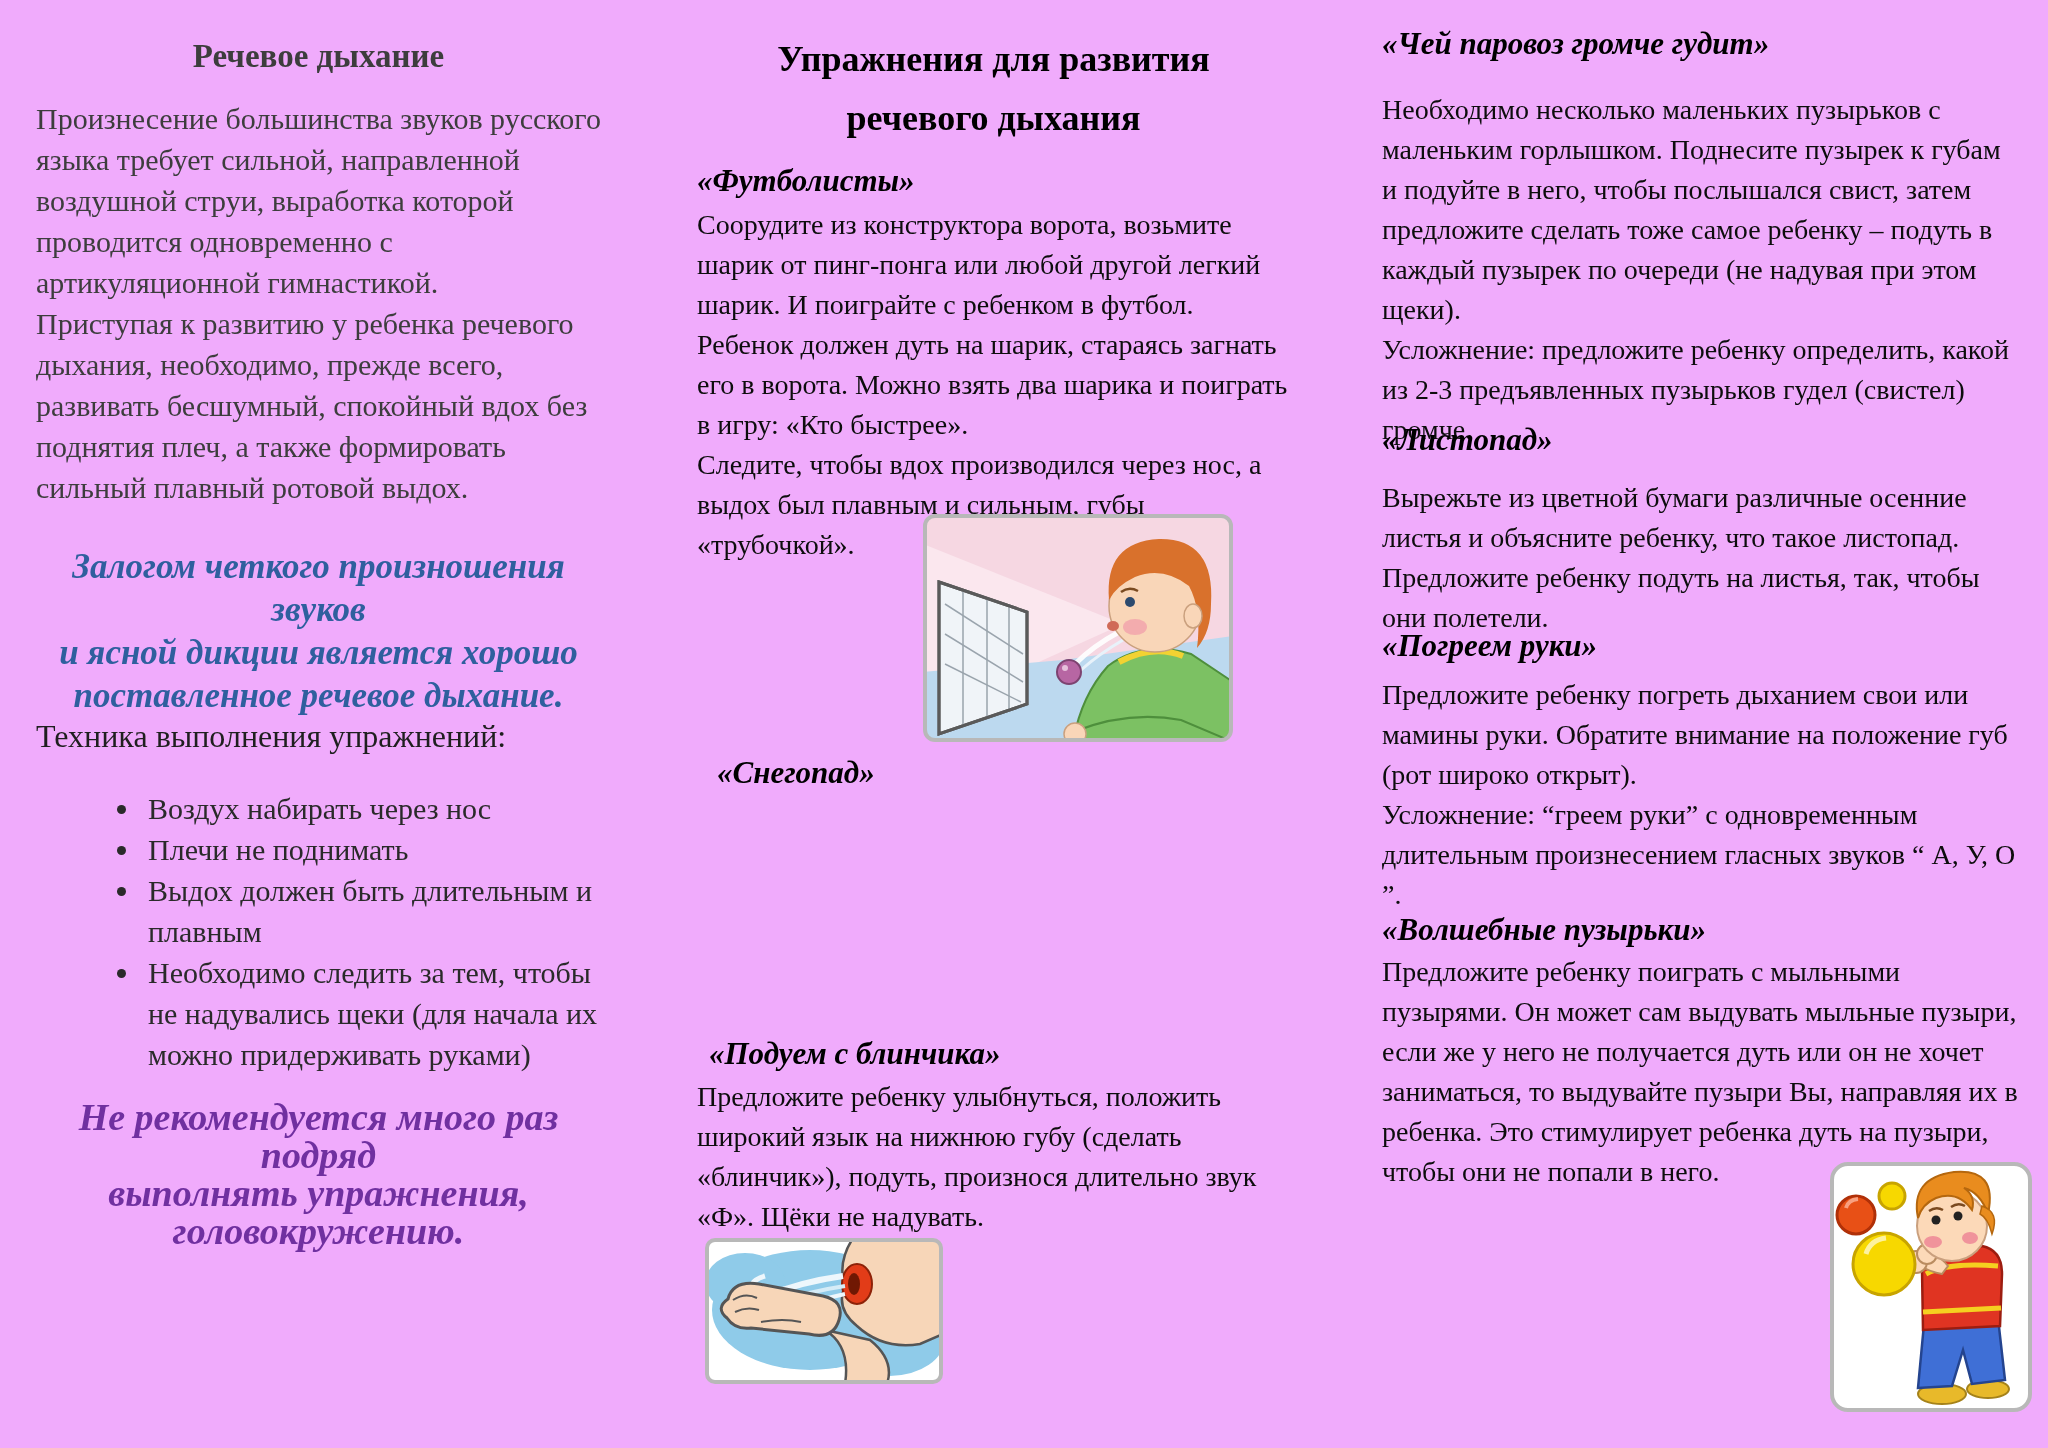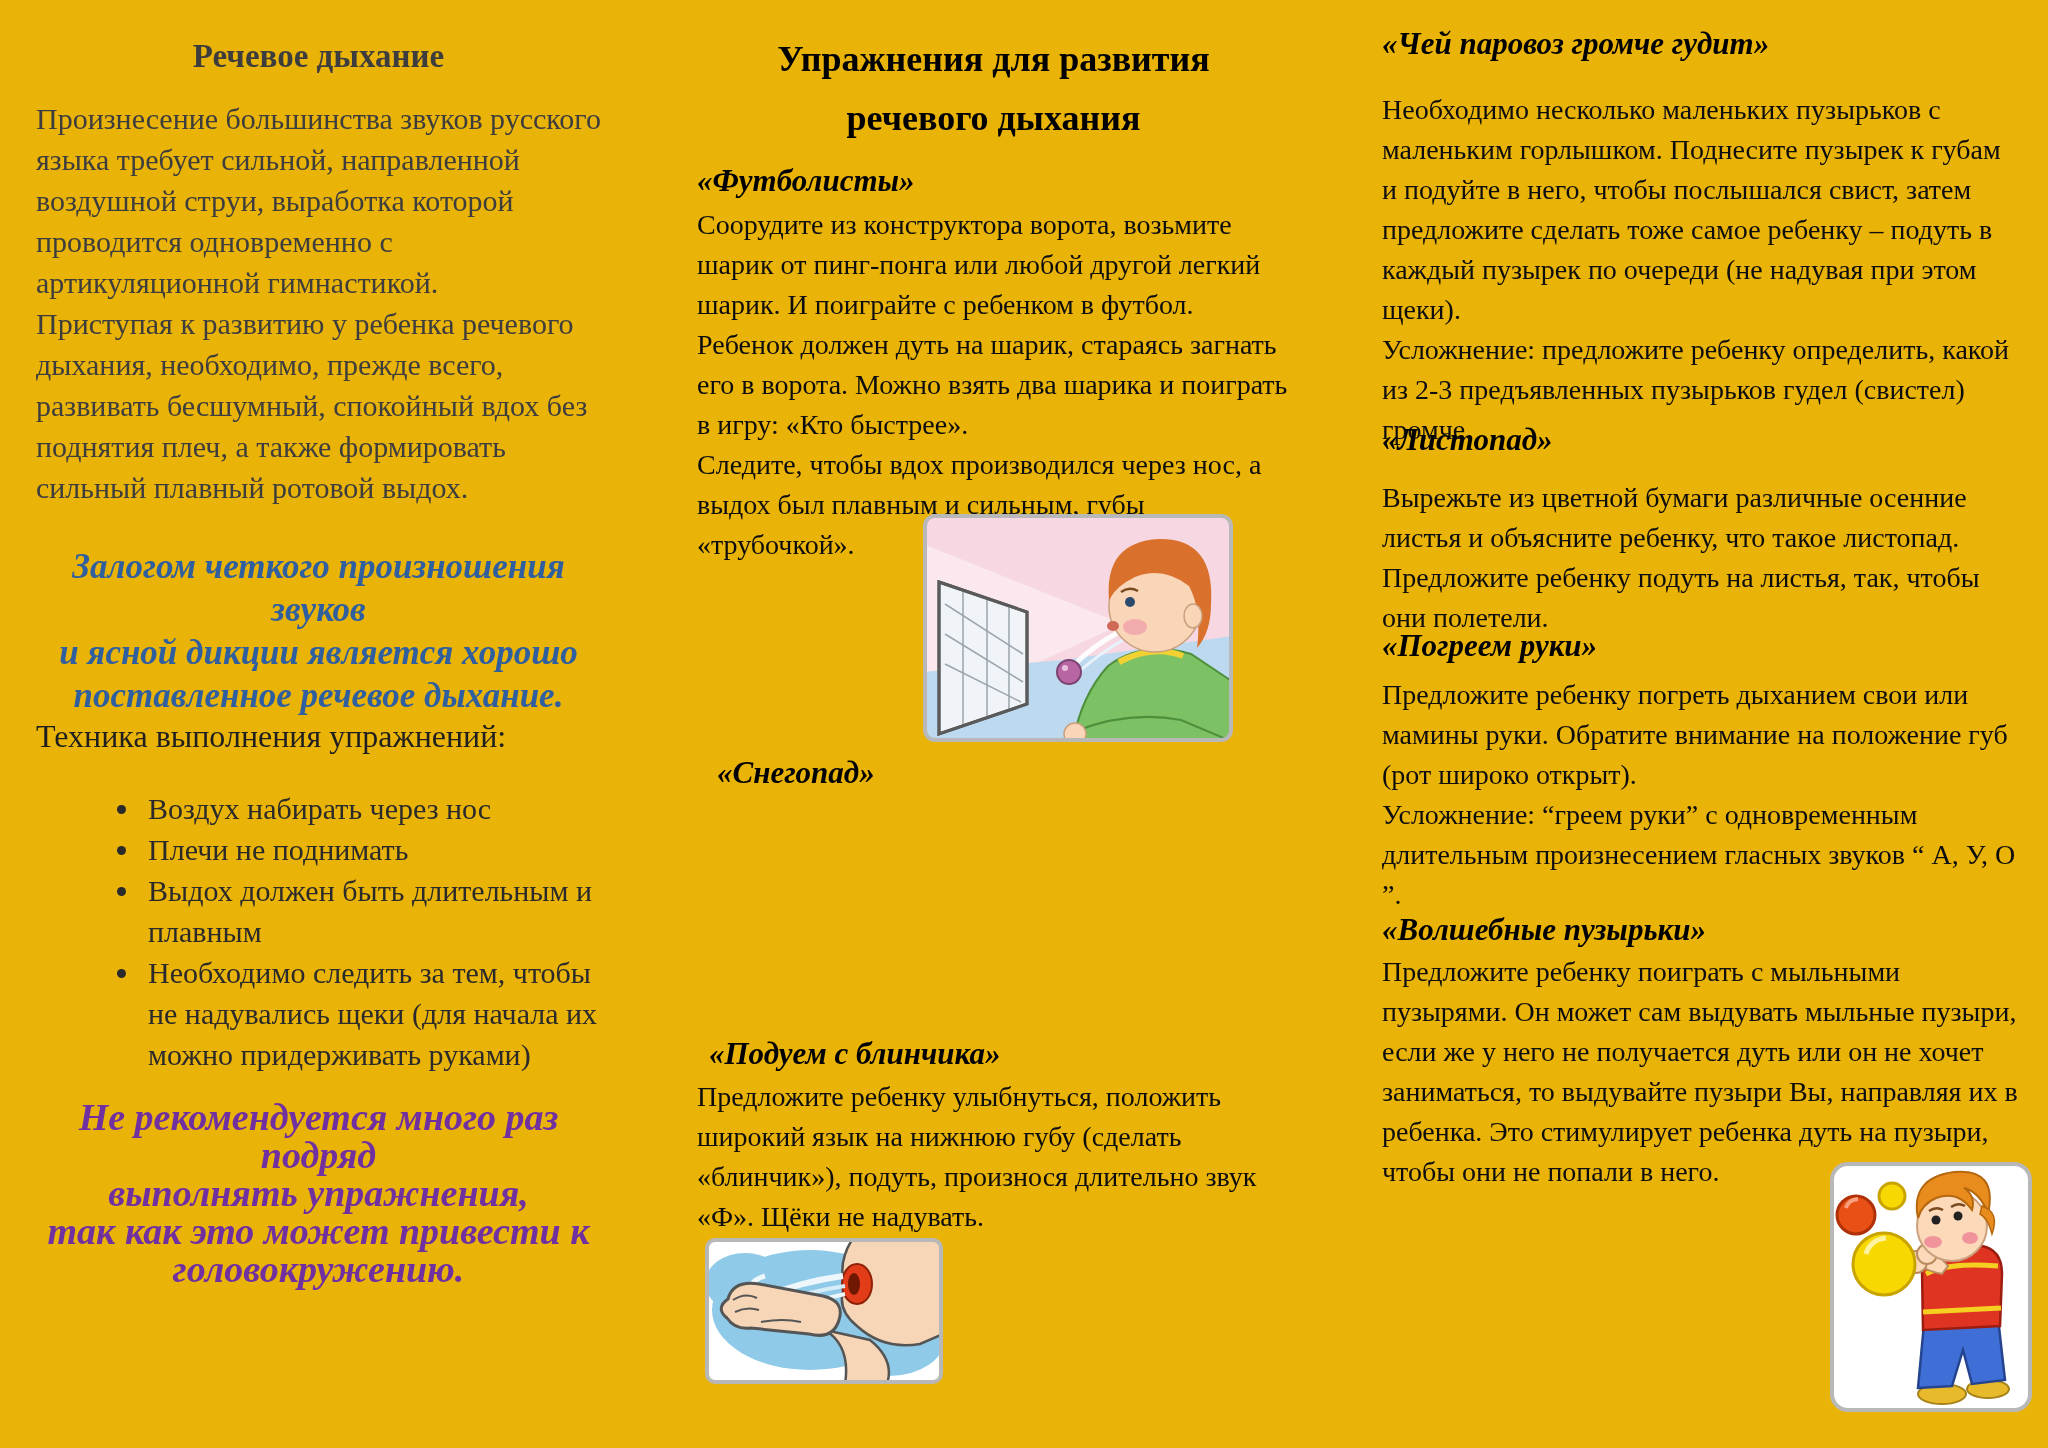--- a/index.html
+++ b/index.html
@@ -1,18 +1,18 @@
 <!DOCTYPE html>
 <html lang="ru"><head>
 <meta charset="utf-8">
 <style>
   html,body{margin:0;padding:0;background:#e9e9e9;}
   .page{
     position:relative;width:2048px;height:1448px;margin:0 auto;
-    background:#eab308;overflow:hidden;
+    background:#f0abfc;overflow:hidden;
     font-family:"Liberation Serif","DejaVu Serif",serif;
   }
   .col{position:absolute;top:0;height:1448px;}
   #col-left{left:36px;width:565px;}
   #col-middle{left:697px;width:593px;}
   #col-right{left:1382px;width:636px;}
   .blk{position:absolute;left:0;right:0;margin:0;}
 
   
   .col1-title{font-size:33px;font-weight:bold;color:#3d3d3d;text-align:center;}
@@ -63,21 +63,20 @@
         <li>Воздух набирать через нос</li>
         <li>Плечи не поднимать</li>
         <li>Выдох должен быть длительным и плавным</li>
         <li>Необходимо следить за тем, чтобы не надувались щеки (для начала их можно придерживать руками)</li>
       </ul>
     </div>
 
     <div class="blk warning" style="top:1098px;">
       <div>Не рекомендуется много раз подряд</div>
       <div>выполнять упражнения,</div>
-      <div>так как это может привести к</div>
       <div>головокружению.</div>
     </div>
   </section>
 
   <section class="col" id="col-middle">
     <h1 class="blk m-title" style="top:30px;">
       <div>Упражнения для развития</div>
       <div>речевого дыхания</div>
     </h1>
 

